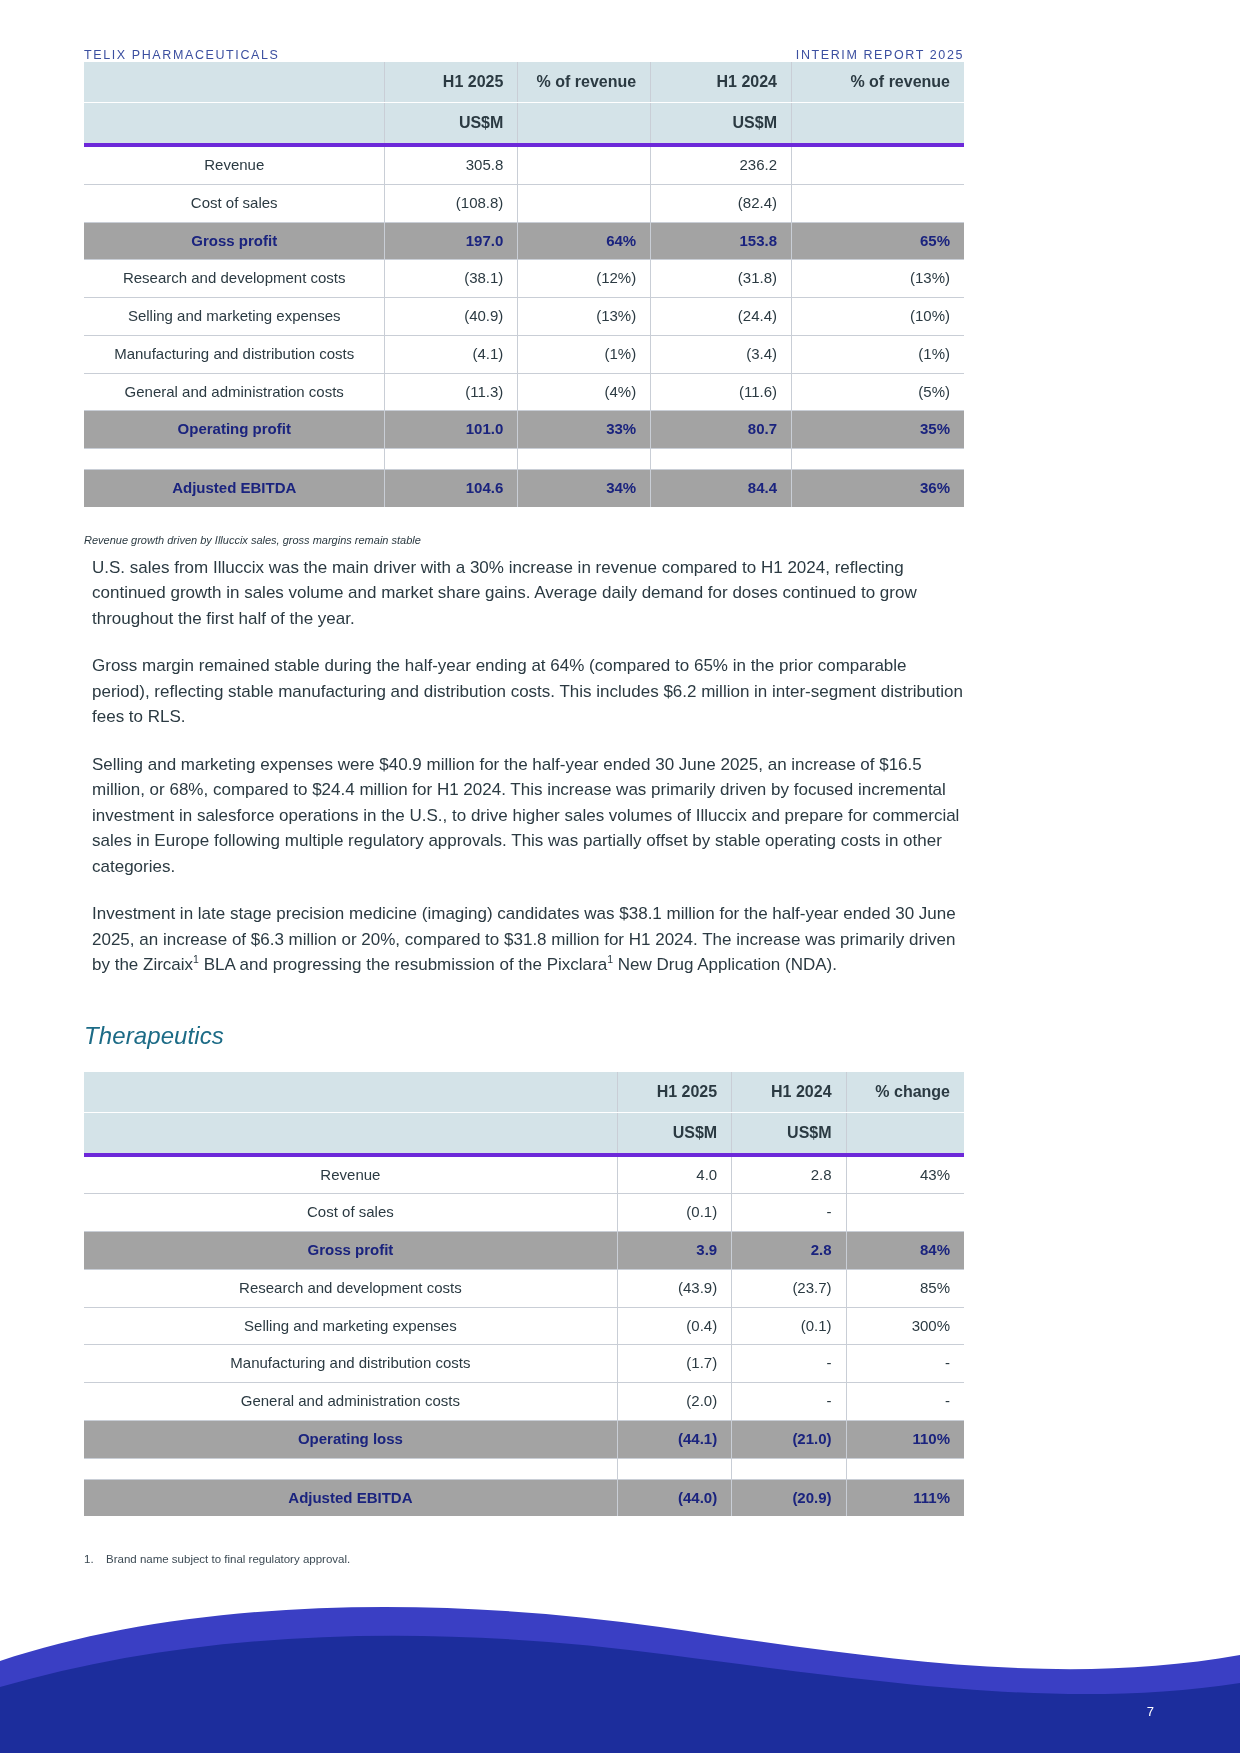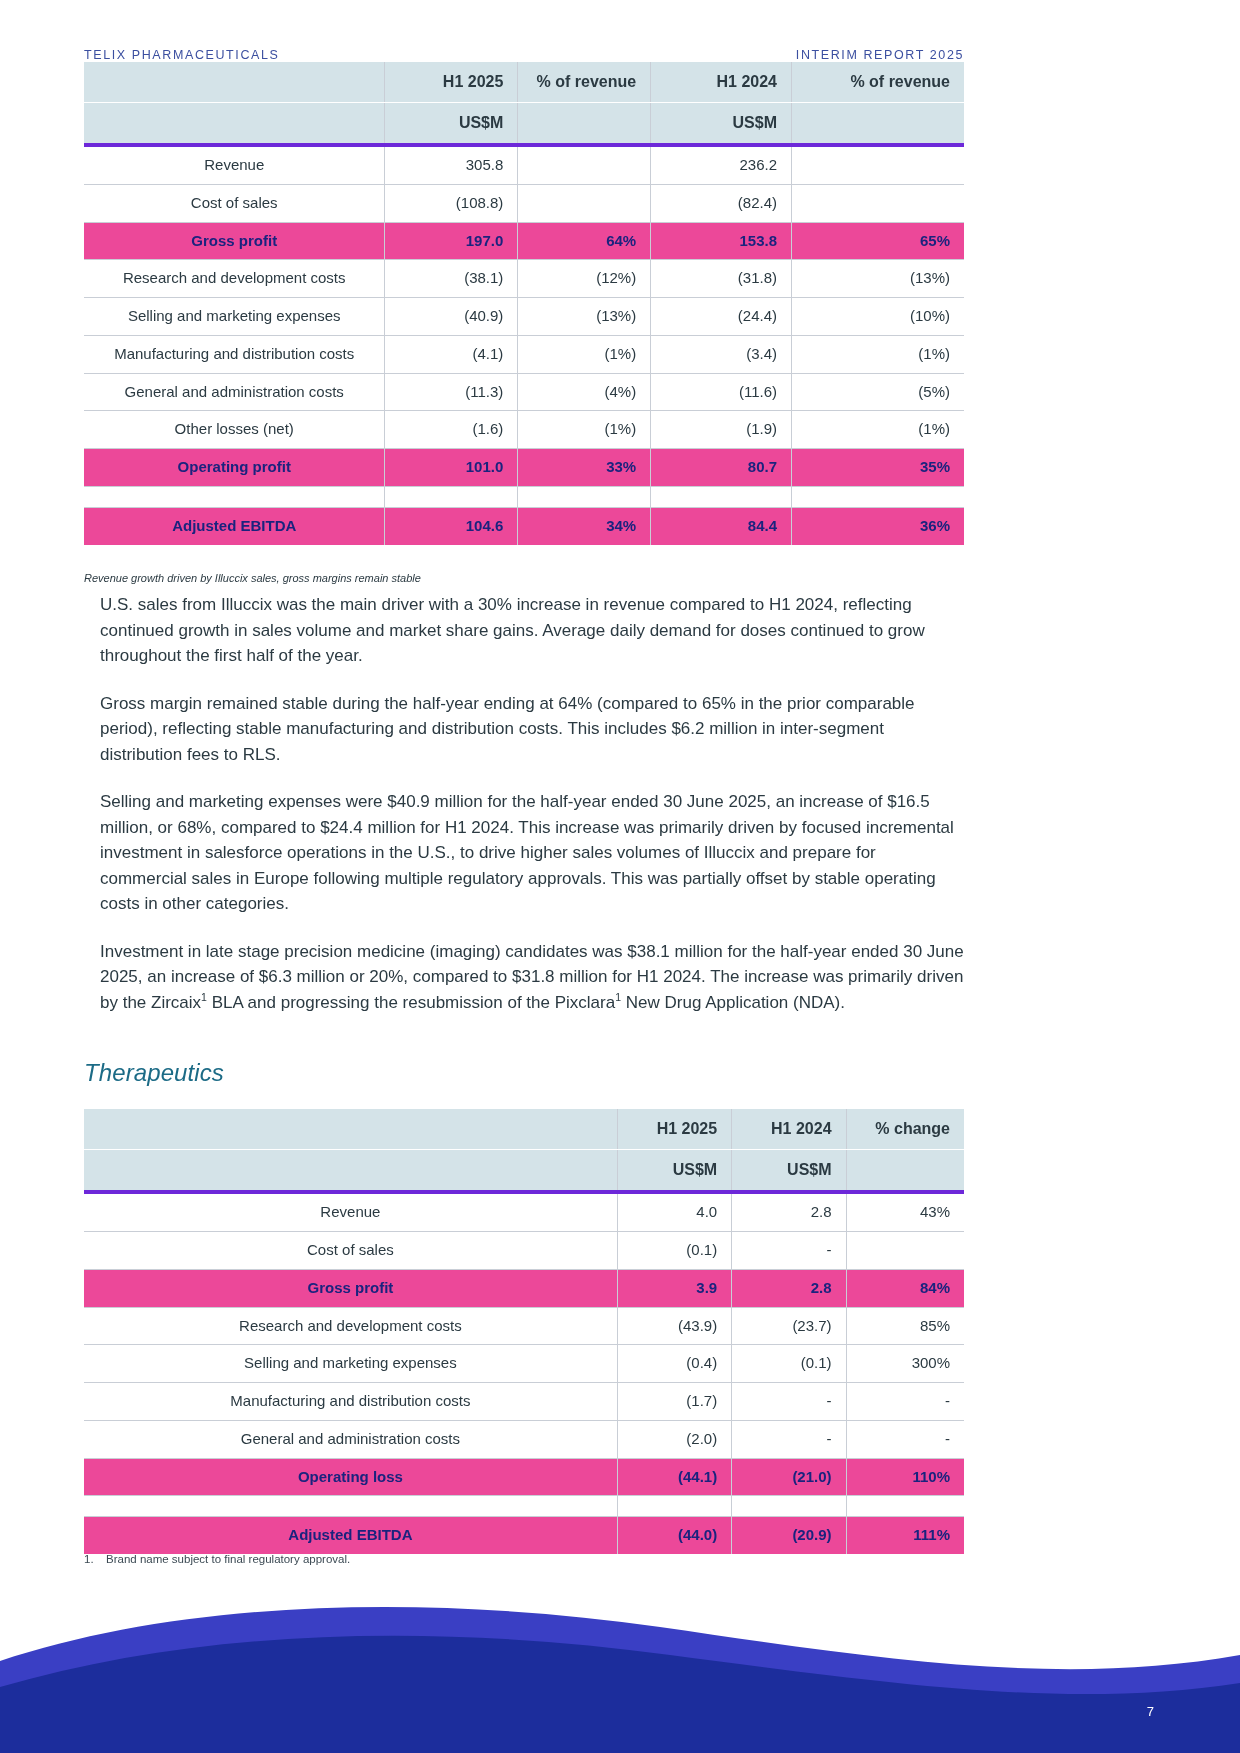--- a/index.html
+++ b/index.html
@@ -84,21 +84,21 @@
   }
   table.fin td.num {
     text-align: right;
     color: #2b3a42;
     border-left: 1px solid #c9ced6;
   }
   table.fin td.label-cell {
     border-left: none;
   }
   table.fin tr.highlight td {
-    background: #ec4899;
+    background: #a3a3a3;
     color: #1a237e;
     font-weight: bold;
     margin-left: 36px;
   }
   table.fin tr.spacer td {
     height: 10px;
     padding: 5px 14px;
     background: #ffffff;
     border-bottom: 1px solid #c9ced6;
   }
@@ -124,21 +124,21 @@
   .caption-italic {
     font-style: italic;
     font-size: 11px;
     color: #2b3a42;
     margin: 26px 0 6px 0;
     line-height: 1.45;
   }
   p.body {
     font-size: 17px;
     line-height: 1.5;
-    margin: 0 0 22px 16px;
+    margin: 0 0 22px 8px;
     color: #2b3a42;
   }
   sup { font-size: 0.62em; vertical-align: super; }
 
   
   .footnote {
     position: absolute;
     left: 84px;
     bottom: 188px;
     font-size: 11.5px;
@@ -241,27 +241,20 @@
           <td class="num">(3.4)</td>
           <td class="num">(1%)</td>
         </tr>
         <tr class="">
           <td class="label-cell">General and administration costs</td>
           <td class="num">(11.3)</td>
           <td class="num">(4%)</td>
           <td class="num">(11.6)</td>
           <td class="num">(5%)</td>
         </tr>
-        <tr class="">
-          <td class="label-cell">Other losses (net)</td>
-          <td class="num">(1.6)</td>
-          <td class="num">(1%)</td>
-          <td class="num">(1.9)</td>
-          <td class="num">(1%)</td>
-        </tr>
         <tr class="highlight">
           <td class="label-cell">Operating profit</td>
           <td class="num">101.0</td>
           <td class="num">33%</td>
           <td class="num">80.7</td>
           <td class="num">35%</td>
         </tr>
         <tr class="spacer">
           <td class="label-cell"></td>
           <td class="num"></td>

